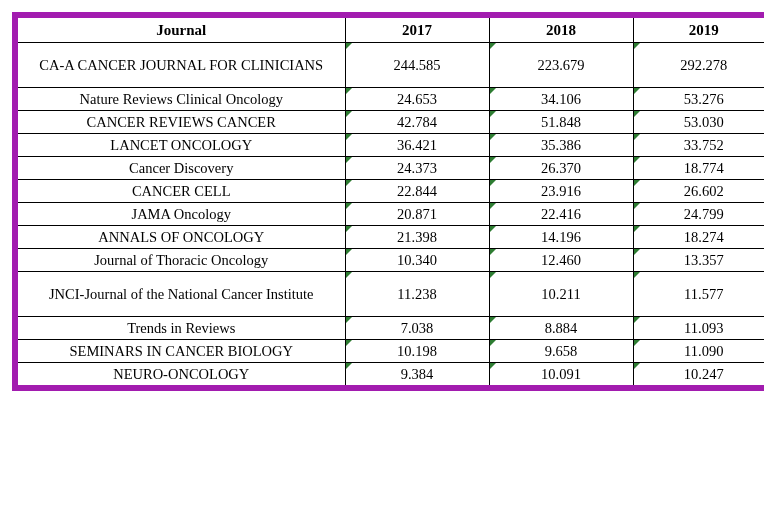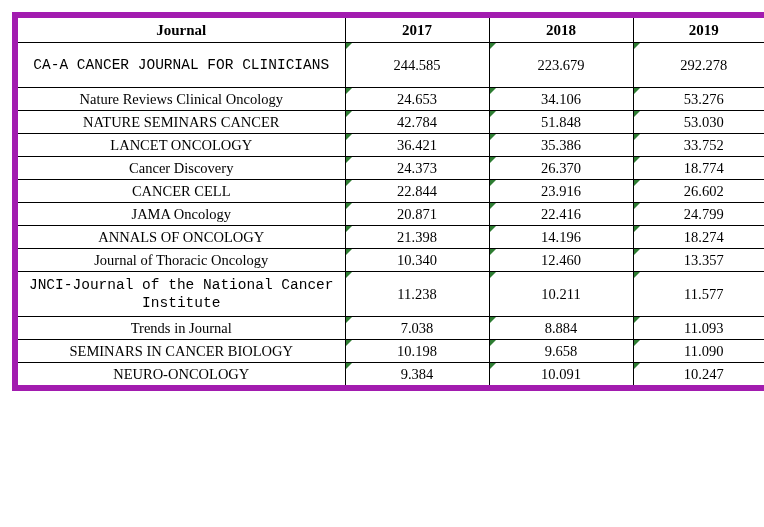--- a/index.html
+++ b/index.html
@@ -43,21 +43,20 @@
   }
   #journal-table tbody tr.tall td {
     height: 44px;
   }
   td.journal-cell {
     text-align: center;
   }
   tr.tall td.journal-cell {
     vertical-align: top;
     padding-top: 1px;
-    font-family: Liberation Mono, monospace;
   }
   tr.tall td.value-cell {
     vertical-align: bottom;
     padding-bottom: 1px;
   }
   tr.highlight td {
     color: #ff0000;
     font-weight: bold;
   }
   
@@ -117,21 +116,21 @@
         <td class="value-cell">
           <span class="marker"></span>
           <span class="txt">34.106</span>
         </td>
         <td class="value-cell">
           <span class="marker"></span>
           <span class="txt">53.276</span>
         </td>
       </tr>
       <tr>
-        <td class="journal-cell">NATURE SEMINARS CANCER</td>
+        <td class="journal-cell">CANCER REVIEWS CANCER</td>
         <td class="value-cell">
           <span class="marker"></span>
           <span class="txt">42.784</span>
         </td>
         <td class="value-cell">
           <span class="marker"></span>
           <span class="txt">51.848</span>
         </td>
         <td class="value-cell">
           <span class="marker"></span>
@@ -237,21 +236,21 @@
         <td class="value-cell">
           <span class="marker"></span>
           <span class="txt">10.211</span>
         </td>
         <td class="value-cell">
           <span class="marker"></span>
           <span class="txt">11.577</span>
         </td>
       </tr>
       <tr>
-        <td class="journal-cell">Trends in Journal</td>
+        <td class="journal-cell">Trends in Reviews</td>
         <td class="value-cell">
           <span class="marker"></span>
           <span class="txt">7.038</span>
         </td>
         <td class="value-cell">
           <span class="marker"></span>
           <span class="txt">8.884</span>
         </td>
         <td class="value-cell">
           <span class="marker"></span>

